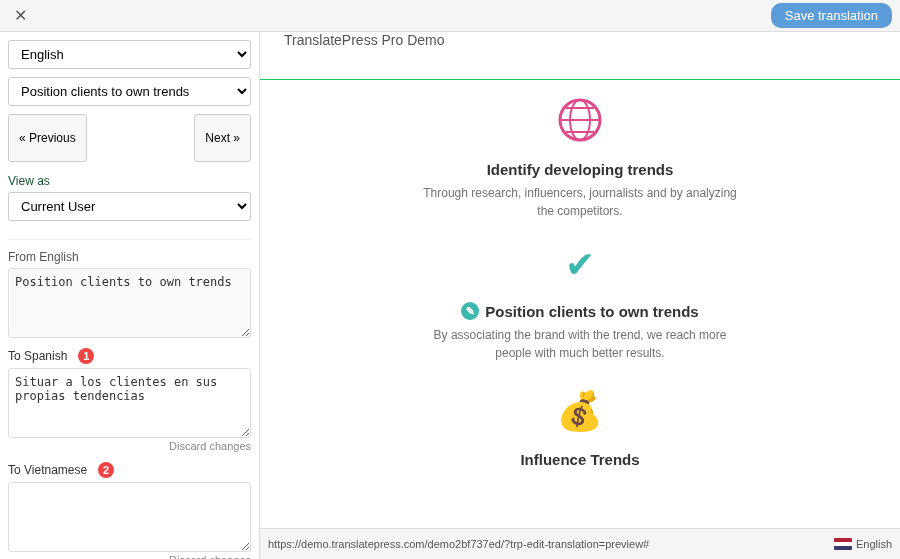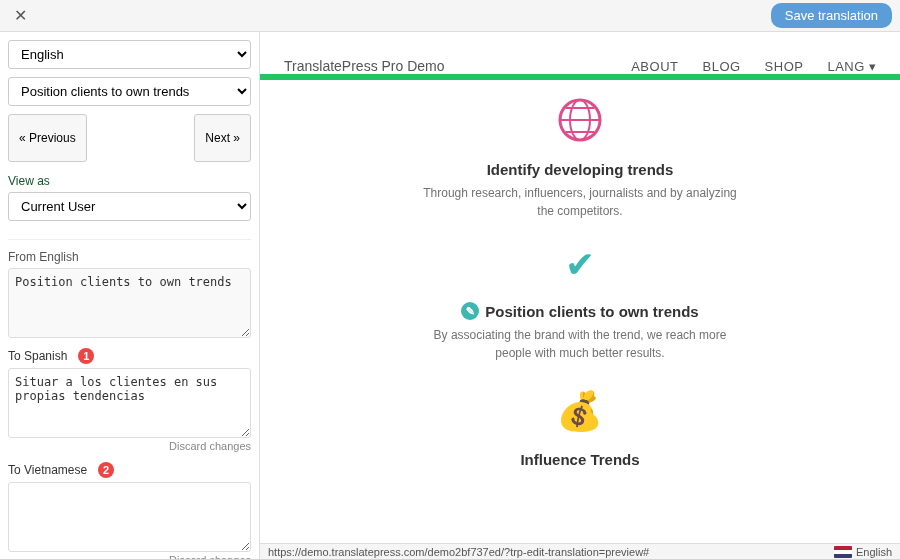--- a/index.html
+++ b/index.html
@@ -157,25 +157,25 @@
       flex: 1;
       display: flex;
       flex-direction: column;
       overflow: hidden;
       background: #fff;
     }
 
     
     .site-nav {
       display: flex;
-      align-items: flex-end;
+      align-items: flex-start;
       justify-content: space-between;
       padding: 0 24px;
       height: 48px;
-      border-bottom: 6px solid #22c55e;
+      border-bottom: 1px solid #22c55e;
       background: #fff;
       flex-shrink: 0;
     }
     .site-title {
       font-size: 14px;
       color: #555;
       font-weight: normal;
     }
     .site-nav-links {
       display: flex;
@@ -249,21 +249,21 @@
     }
 
     .checkmark {
       color: #3db8b0;
       font-size: 36px;
       margin-bottom: 8px;
     }
 
     
     .bottom-bar {
-      height: 16px;
+      height: 31px;
       background: #f5f5f5;
       border-top: 1px solid #ddd;
       display: flex;
       align-items: center;
       justify-content: space-between;
       padding: 0 8px;
       font-size: 11px;
       color: #555;
       flex-shrink: 0;
     }
@@ -333,26 +333,20 @@
     </div>
     <textarea class="trans-textarea" style=""></textarea>
     <a class="discard-link">Discard changes</a>
 
   </div>
 
   <div class="right-panel">
 
     <div class="site-nav">
       <span class="site-title">TranslatePress Pro Demo</span>
-      <div class="site-nav-links">
-        <a href="#">ABOUT</a>
-        <a href="#">BLOG</a>
-        <a href="#">SHOP</a>
-        <a href="#">LANG ▾</a>
-      </div>
     </div>
 
     <div class="site-content">
 
       <div class="feature-block">
         <div class="feature-icon pink">
           
           <svg width="48" height="48" viewBox="0 0 48 48" fill="none" xmlns="http://www.w3.org/2000/svg">
             <circle cx="24" cy="24" r="20" stroke="#e04c8a" stroke-width="3" fill="none"></circle>
             <ellipse cx="24" cy="24" rx="10" ry="20" stroke="#e04c8a" stroke-width="2" fill="none"></ellipse>

